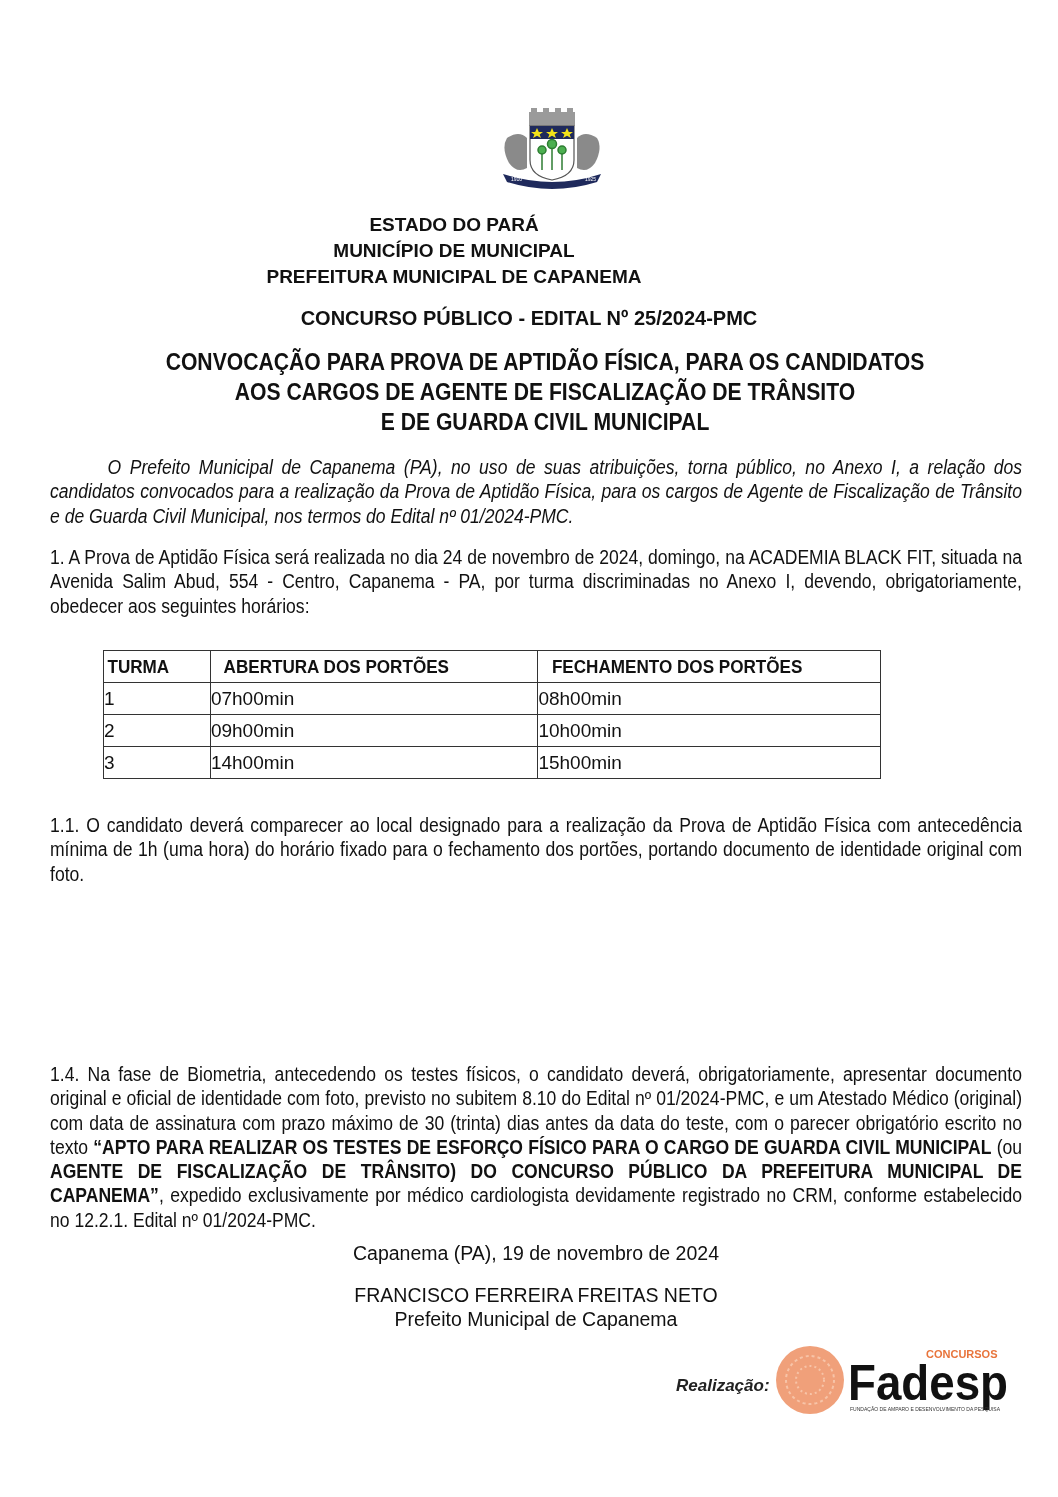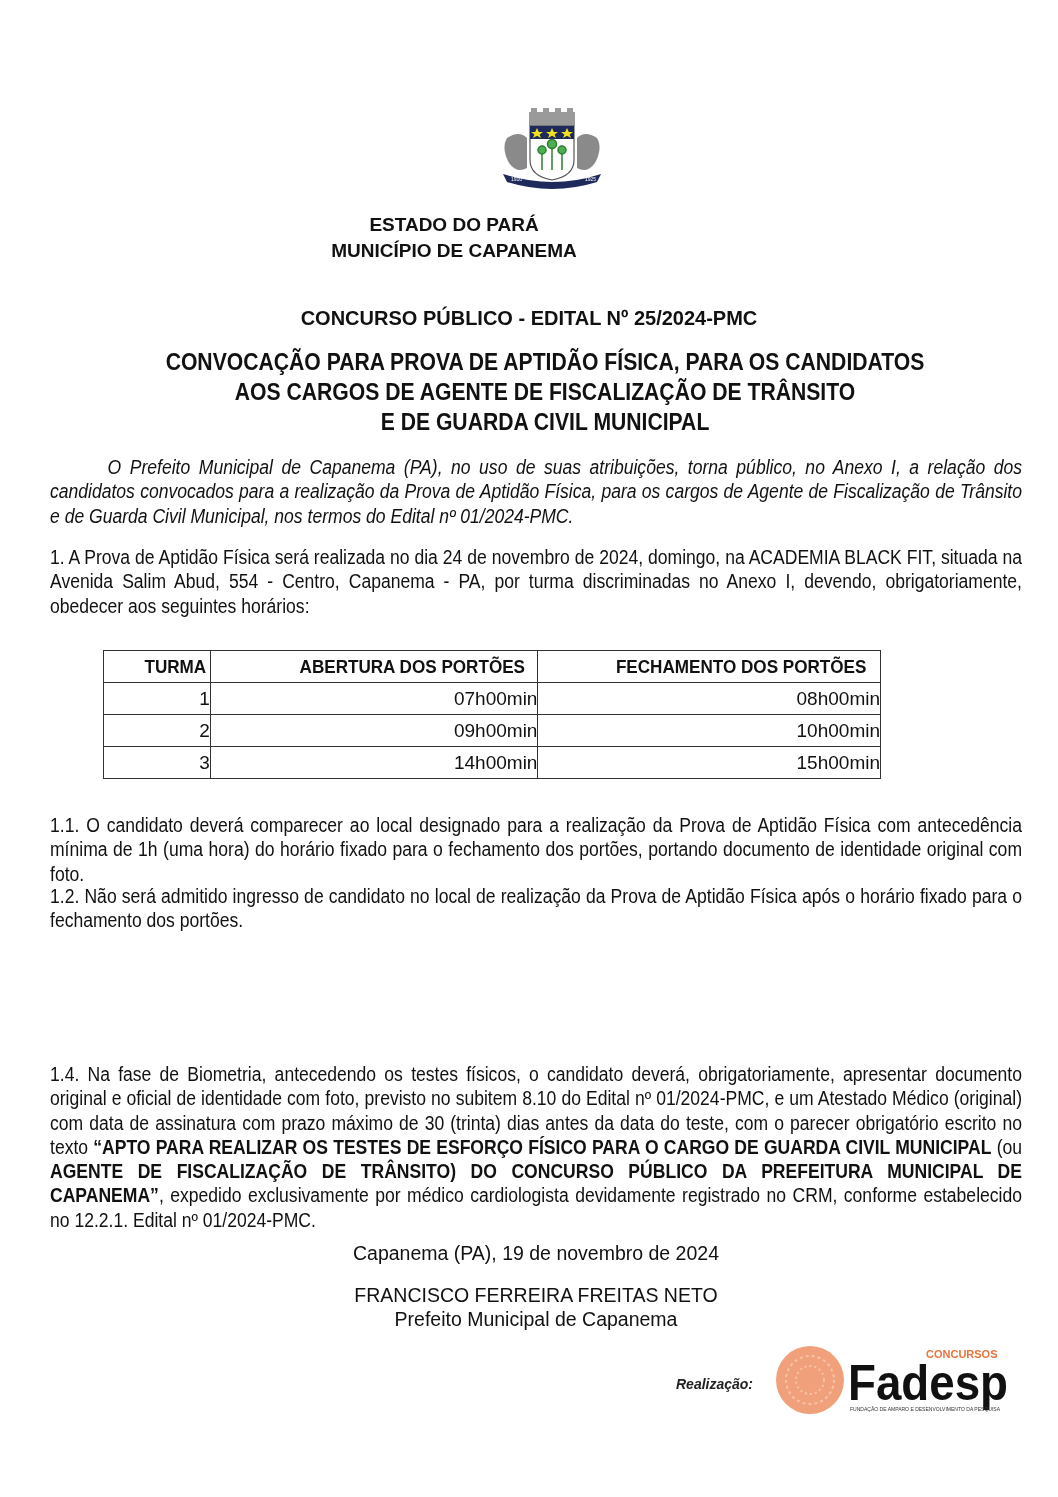--- a/index.html
+++ b/index.html
@@ -7,26 +7,26 @@
   .page { position: absolute; left: 0; top: 0; width: 1058px; height: 1497px; }
   .crest { position: absolute; left: 497px; top: 108px; width: 110px; height: 82px; }
   .hdr { position: absolute; left: 0; width: 908px; text-align: center; font-weight: bold; font-size: 19px; line-height: 26px; }
   .hdr1 { top: 212px; }
   .edital { position: absolute; left: 0; width: 1058px; top: 307px; text-align: center; font-weight: bold; font-size: 20px; }
   .title { position: absolute; left: 0; width: 1090px; top: 347px; text-align: center; font-weight: bold; font-size: 23.5px; line-height: 30px; transform: scaleX(0.9); transform-origin: 545px 0; }
   .para { position: absolute; left: 50px; width: 972px; font-size: 19.5px; line-height: 24.3px; text-align: justify; }
   .para .inner { display: block; width: 1080px; transform: scaleX(0.9); transform-origin: 0 0; text-align: justify; }
   .indent { text-indent: 64px; }
   table.sched { position: absolute; left: 103px; top: 650px; width: 778px; border-collapse: collapse; font-size: 19px; }
-  table.sched th, table.sched td { border: 1.5px solid #333; text-align: right; height: 31px; padding: 0; }
+  table.sched th, table.sched td { border: 1.5px solid #333; text-align: left; height: 31px; padding: 0; }
   table.sched th { font-weight: bold; }
   .th-inner { display: inline-block; transform: scaleX(0.9); }
   .closing { position: absolute; left: 0; width: 1072px; text-align: center; font-size: 19.5px; line-height: 24px; }
   .b { font-weight: bold; }
-  .realiz { position: absolute; left: 676px; top: 1376px; font-style: italic; font-weight: bold; font-size: 14px; color: #222; }
+  .realiz { position: absolute; left: 676px; top: 1376px; font-style: italic; font-weight: bold; font-size: 17px; color: #222; }
   .fadesp { position: absolute; left: 776px; top: 1344px; width: 235px; height: 72px; }
 </style>
 </head>
 <body>
 
 <div class="page">
 
   <svg class="crest" viewBox="0 0 110 82">
 
     <rect x="32" y="4" width="46" height="14" fill="#9a9a9a"></rect>
@@ -53,21 +53,22 @@
     <path d="M10 30 Q4 40 12 55 Q20 66 30 60 L30 30 Q22 22 10 30 Z" fill="#8a8a8a"></path>
     <path d="M100 30 Q106 40 98 55 Q90 66 80 60 L80 30 Q88 22 100 30 Z" fill="#8a8a8a"></path>
 
     <path d="M6 66 Q55 82 104 66 L100 74 Q55 88 10 74 Z" fill="#1f2a5c"></path>
     <text x="14" y="73" font-size="5" fill="#fff" font-family="Liberation Sans, sans-serif">1910</text>
     <text x="88" y="73" font-size="5" fill="#fff" font-family="Liberation Sans, sans-serif">1925</text>
   </svg>
 
   <div class="hdr hdr1">
     <div>ESTADO DO PARÁ</div>
-    <div>MUNICÍPIO DE CAPANEMA</div>
+    <div>MUNICÍPIO DE MUNICIPAL</div>
+    <div>PREFEITURA MUNICIPAL DE CAPANEMA</div>
   </div>
 
   <div class="edital">CONCURSO PÚBLICO - EDITAL Nº 25/2024-PMC</div>
 
   <div class="title">
     <div>CONVOCAÇÃO PARA PROVA DE APTIDÃO FÍSICA, PARA OS CANDIDATOS</div>
     <div>AOS CARGOS DE AGENTE DE FISCALIZAÇÃO DE TRÂNSITO</div>
     <div>E DE GUARDA CIVIL MUNICIPAL</div>
   </div>
 
@@ -107,23 +108,20 @@
         <td>3</td>
         <td>14h00min</td>
         <td>15h00min</td>
       </tr>
     </tbody>
   </table>
 
   <div class="para" style="top:813px;">
     <span class="inner">1.1. O candidato deverá comparecer ao local designado para a realização da Prova de Aptidão Física com antecedência mínima de 1h (uma hora) do horário fixado para o fechamento dos portões, portando documento de identidade original com foto.</span>
   </div>
-  <div class="para" style="top:884px;">
-    <span class="inner">1.2. Não será admitido ingresso de candidato no local de realização da Prova de Aptidão Física após o horário fixado para o fechamento dos portões.</span>
-  </div>
   <div class="para" style="top:1062px;">
     <span class="inner"><span>1.4. Na fase de Biometria, antecedendo os testes físicos, o candidato deverá, obrigatoriamente, apresentar documento original e oficial de identidade com foto, previsto no subitem 8.10 do Edital nº 01/2024-PMC, e um Atestado Médico (original) com data de assinatura com prazo máximo de 30 (trinta) dias antes da data do teste, com o parecer obrigatório escrito no texto </span><span class="b">“APTO PARA REALIZAR OS TESTES DE ESFORÇO FÍSICO PARA O CARGO DE GUARDA CIVIL MUNICIPAL</span><span> (ou </span><span class="b">AGENTE DE FISCALIZAÇÃO DE TRÂNSITO) DO CONCURSO PÚBLICO DA PREFEITURA MUNICIPAL DE CAPANEMA”</span><span>, expedido exclusivamente por médico cardiologista devidamente registrado no CRM, conforme estabelecido no 12.2.1. Edital nº 01/2024-PMC.</span></span>
   </div>
 
   <div class="closing" style="top:1241px;">Capanema (PA), 19 de novembro de 2024</div>
   <div class="closing" style="top:1283px;">
     <div>FRANCISCO FERREIRA FREITAS NETO</div>
     <div>Prefeito Municipal de Capanema</div>
   </div>
 

